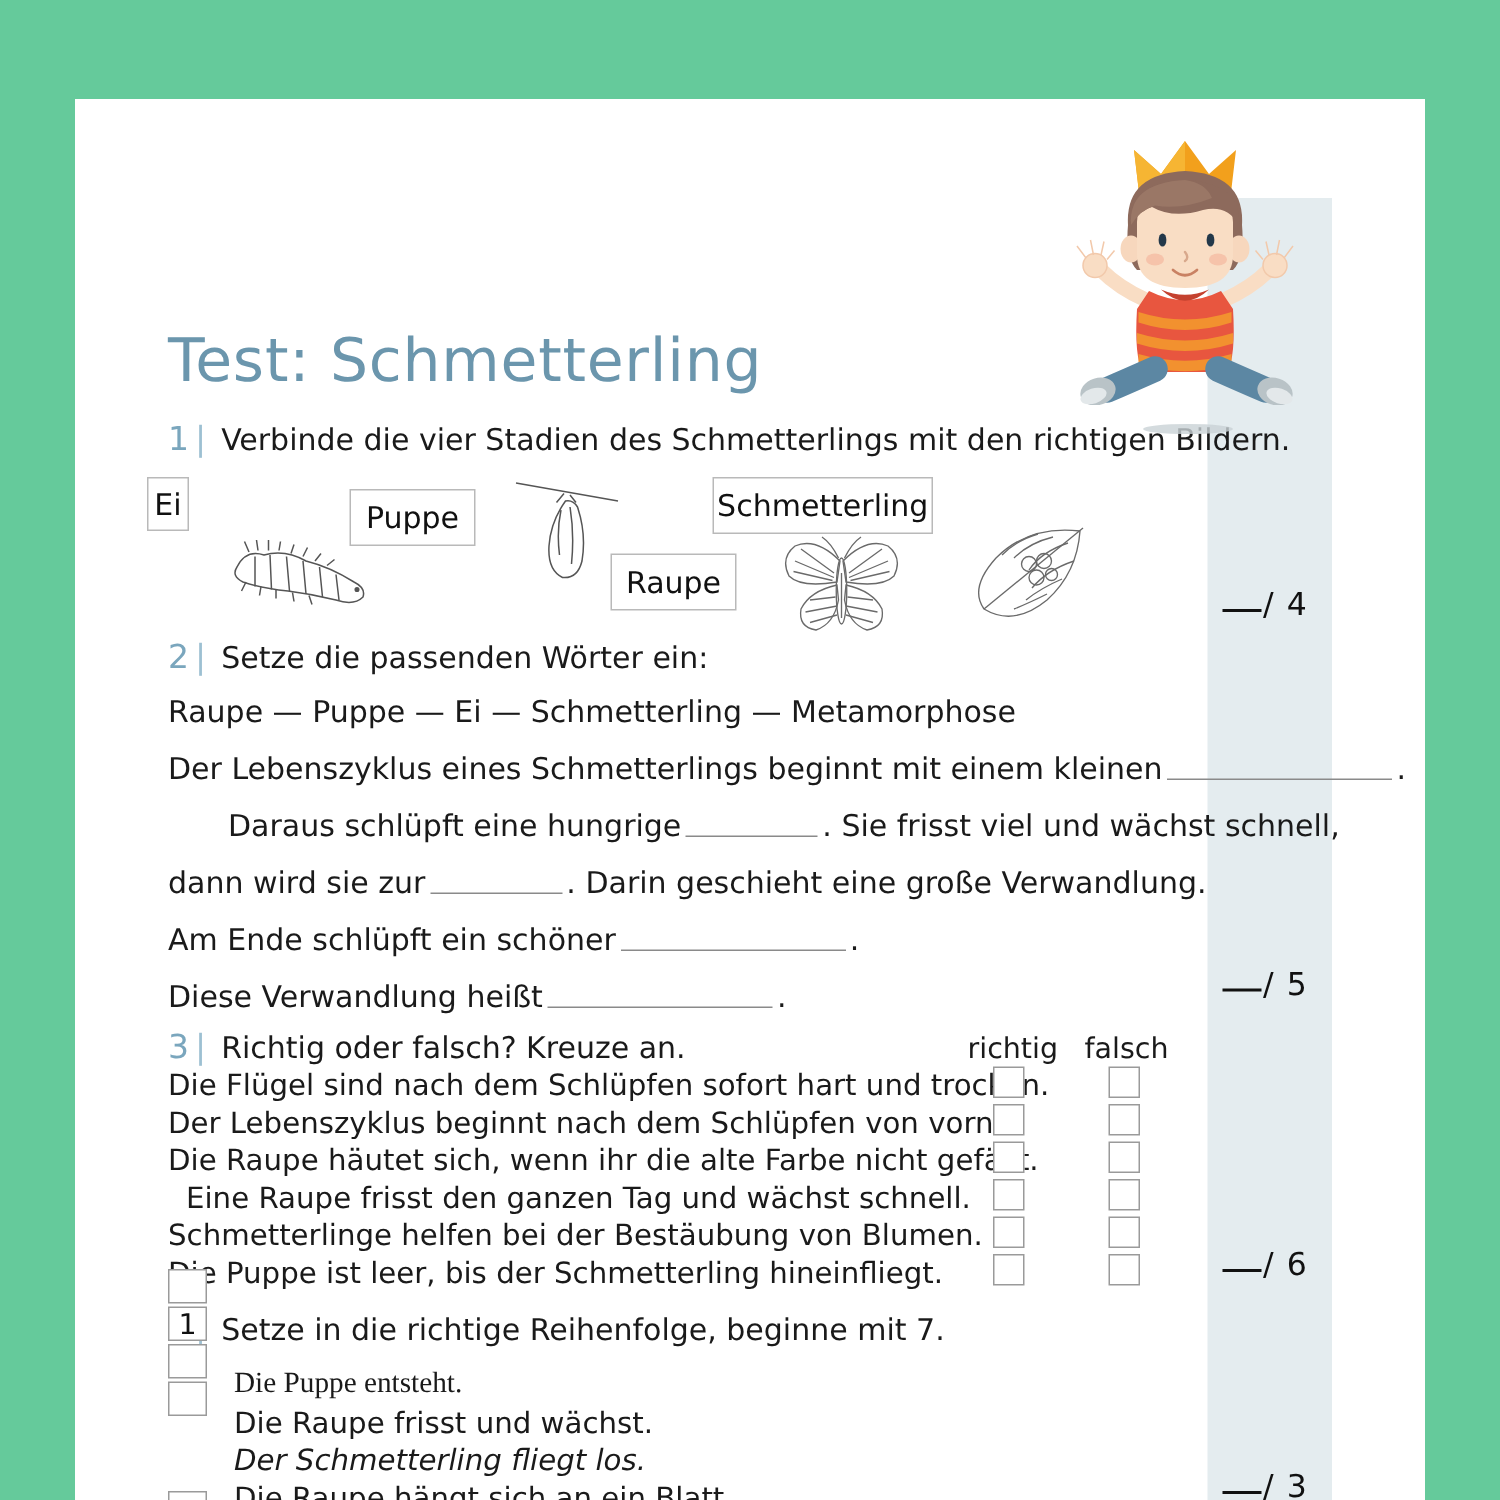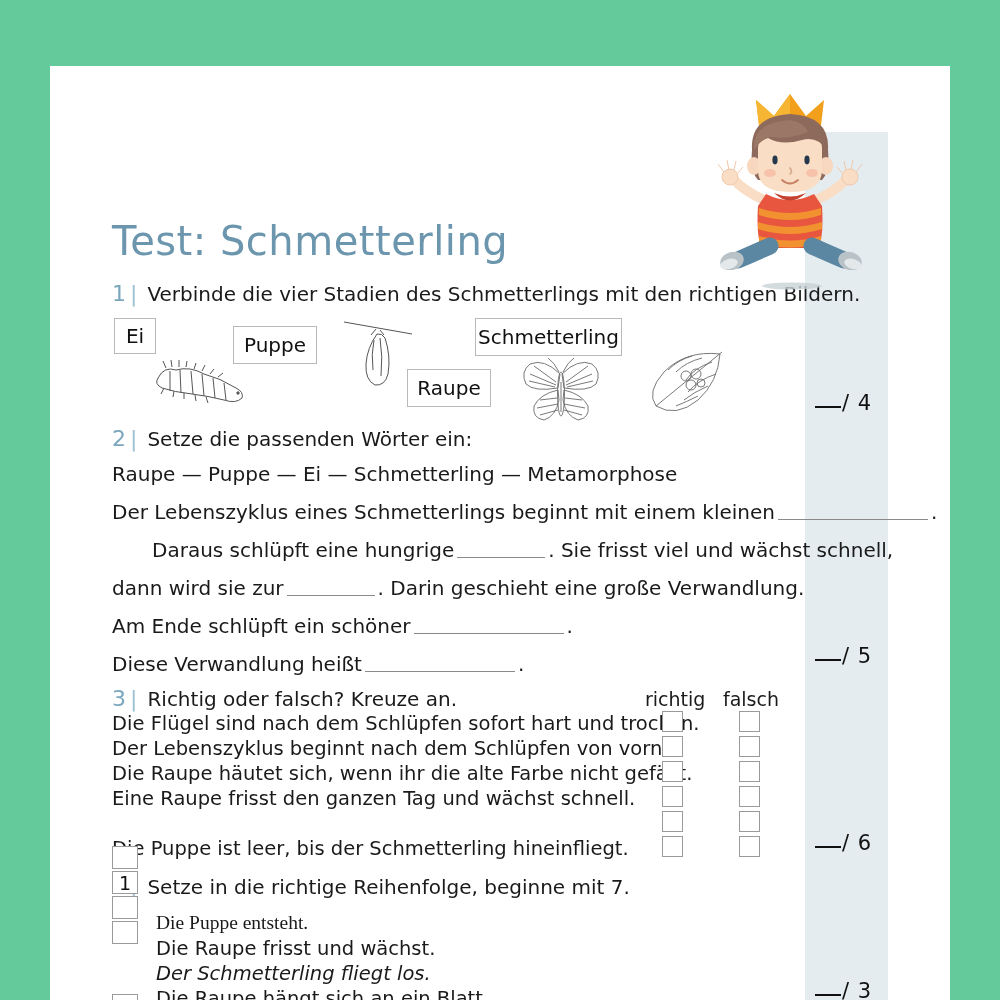--- a/index.html
+++ b/index.html
@@ -79,21 +79,21 @@
 <div class="page">
 
   <div class="score-col"></div>
 
   <h1 class="title">Test: Schmetterling</h1>
 
   <div class="qhead" style="top:215px;">
     <span class="qnum">1</span><span class="qbar">|</span><span class="qtext">Verbinde die vier Stadien des Schmetterlings mit den richtigen Bildern.</span>
   </div>
 
-  <div class="lbox" style="left:64px;top:252px;width:42px;height:36px;">Ei</div>
+  <div class="lbox" style="left:48px;top:252px;width:28px;height:36px;">Ei</div>
   <div class="lbox" style="left:183px;top:260px;width:84px;height:38px;">Puppe</div>
   <div class="lbox" style="left:425px;top:252px;width:147px;height:38px;">Schmetterling</div>
   <div class="lbox" style="left:357px;top:303px;width:84px;height:38px;">Raupe</div>
 
   <div class="art" style="left:100px;top:292px;">
     <svg width="100" height="48" viewBox="0 0 100 48">
       <g fill="none" stroke="#555" stroke-width="1">
         <path d="M8 20 Q14 8 26 12 Q40 8 54 16 Q70 20 86 30 Q94 34 92 40 Q86 46 74 42 Q58 38 42 36 Q24 34 12 30 Q4 26 8 20 Z"></path>
         <path d="M20 13 L20 33 M30 12 L31 35 M41 13 L43 36 M52 16 L54 38 M63 20 L65 40 M74 25 L76 42"></path>
         <path d="M16 10 L13 3 M22 9 L21 2 M29 9 L29 2 M36 9 L37 3 M44 11 L46 5 M52 13 L55 7 M60 16 L64 11 M68 19 L73 15"></path>
@@ -173,21 +173,22 @@
   <div class="qhead" style="top:620px;">
     <span class="qnum">3</span><span class="qbar">|</span><span class="qtext">Richtig oder falsch? Kreuze an.</span>
   </div>
 
   <div class="tfhead" style="left:595px;top:622px;">richtig</div>
   <div class="tfhead" style="left:673px;top:622px;">falsch</div>
 
   <div class="stmt" style="top:646px;">Die Flügel sind nach dem Schlüpfen sofort hart und trocken.</div>
   <div class="stmt" style="top:671px;">Der Lebenszyklus beginnt nach dem Schlüpfen von vorne.</div>
   <div class="stmt" style="top:696px;">Die Raupe häutet sich, wenn ihr die alte Farbe nicht gefällt.</div>
-  <div class="stmt" style="top:721px;">Eine Raupe frisst den ganzen Tag und wächst schnell.</div>
+  <div class="stmt" style="top:721px;margin-left:12px;">Eine Raupe frisst den ganzen Tag und wächst schnell.</div>
+  <div class="stmt" style="top:746px;">Schmetterlinge helfen bei der Bestäubung von Blumen.</div>
   <div class="stmt" style="top:771px;">Die Puppe ist leer, bis der Schmetterling hineinfliegt.</div>
 
   <div class="cbox" style="left:612px;top:645px;"></div>
   <div class="cbox" style="left:612px;top:670px;"></div>
   <div class="cbox" style="left:612px;top:695px;"></div>
   <div class="cbox" style="left:612px;top:720px;"></div>
   <div class="cbox" style="left:612px;top:745px;"></div>
   <div class="cbox" style="left:612px;top:770px;"></div>
 
   <div class="cbox" style="left:689px;top:645px;"></div>

